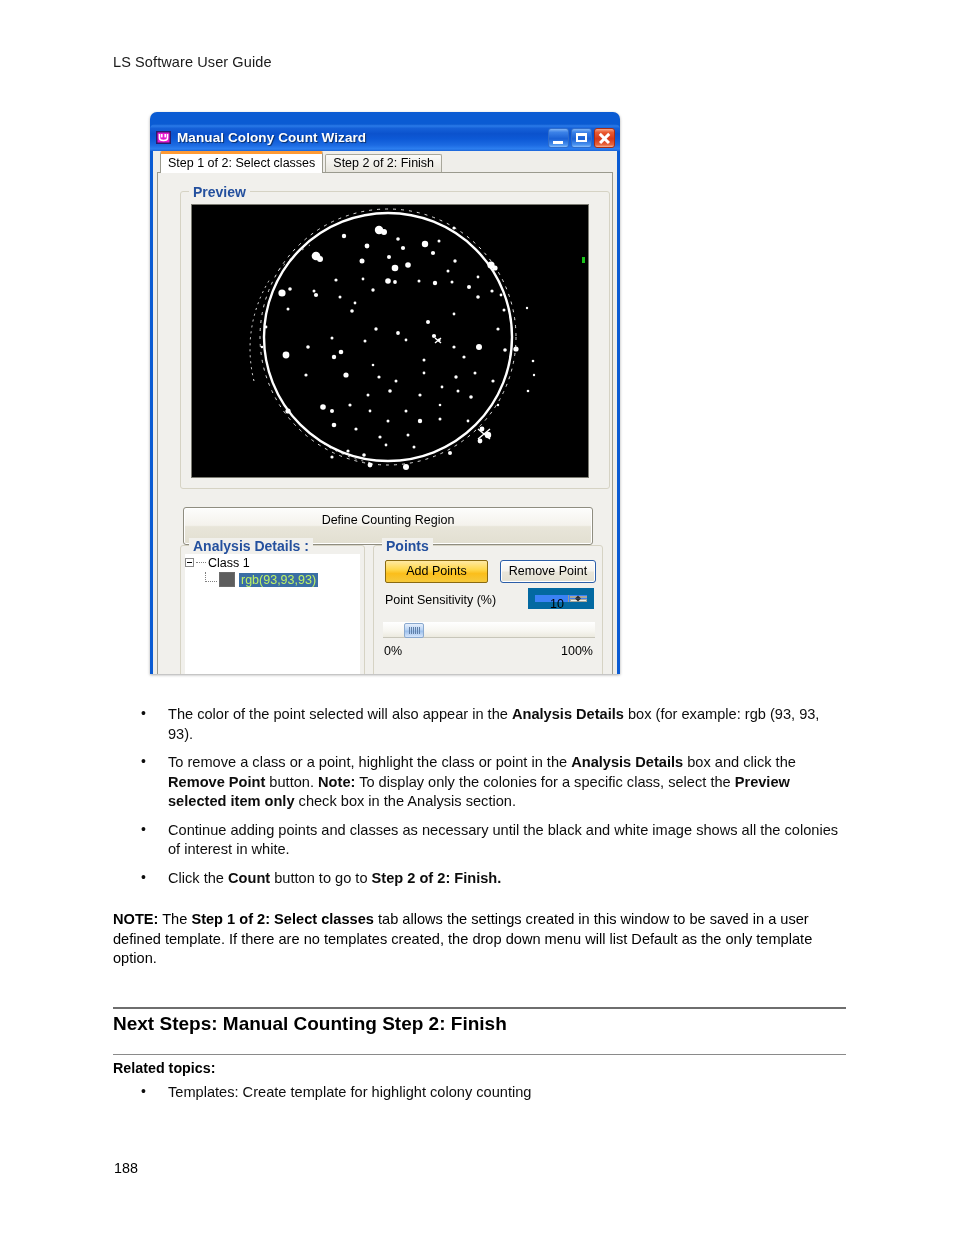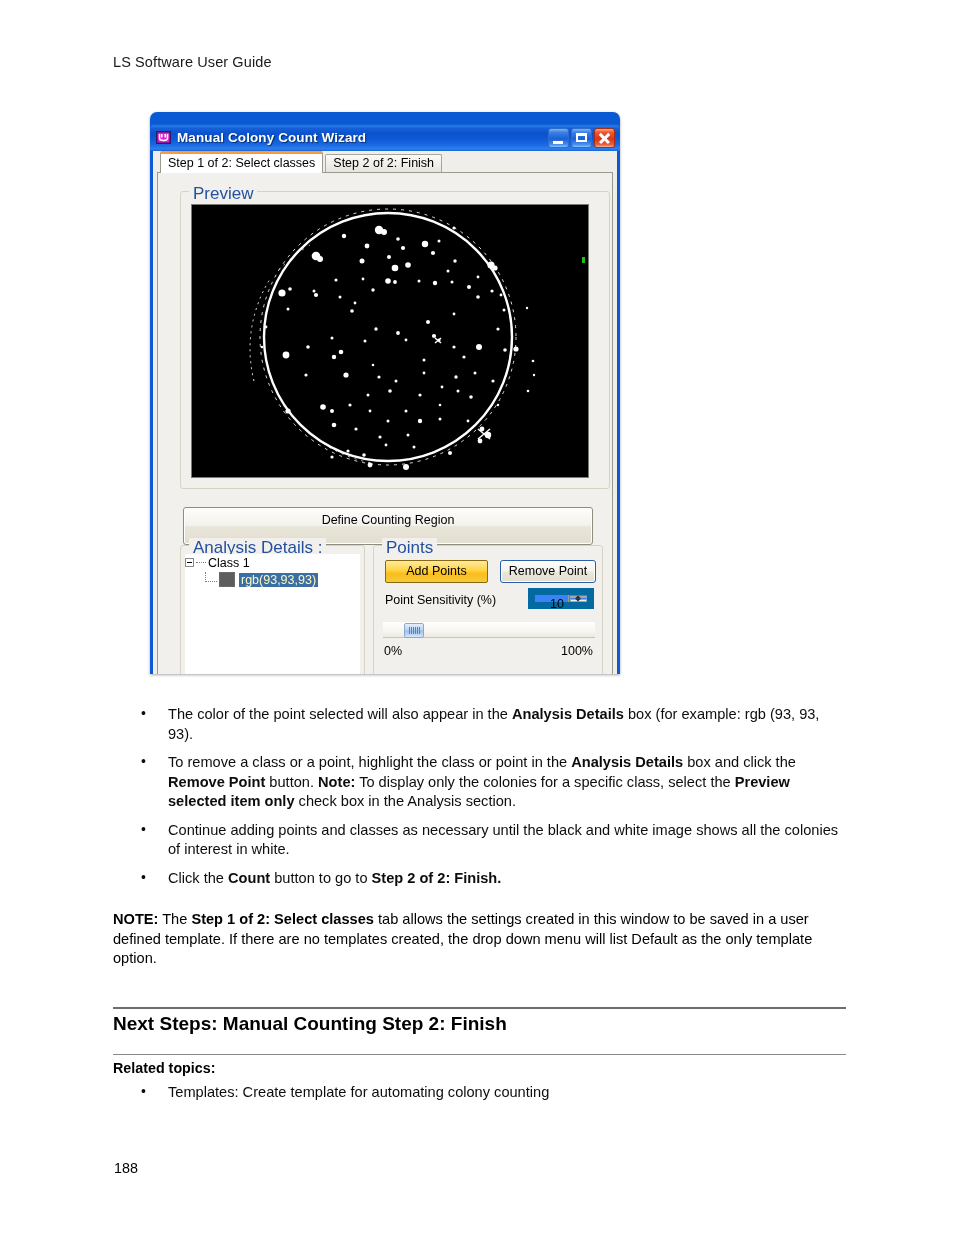--- a/index.html
+++ b/index.html
@@ -169,23 +169,24 @@
     position: absolute;
     border: 1px solid #d6d3c4;
     border-radius: 3px;
     box-sizing: border-box;
   }
   .group > .legend {
     position: absolute;
     top: -8px; left: 8px;
     background: #f1f0ec;
     padding: 0 4px;
-    font-size: 17px;
+    font-size: 14px;
     color: #24509e;
     white-space: nowrap;
+    font-weight: bold;
   }
 
   
   .group-preview {
     left: 22px; top: 18px; width: 430px; height: 298px;
   }
   .preview-img {
     position: absolute;
     left: 10px; top: 12px;
     width: 398px; height: 274px;
@@ -261,21 +262,21 @@
   .swatch {
     width: 16px; height: 15px;
     border: 1px solid #6b6b6b;
     flex: 0 0 auto;
     margin-right: 4px;
     box-sizing: border-box;
   }
   .tree-label { white-space: nowrap; }
   .tree-label.selected {
     background: #3a6ea5;
-    color: #fef9c3;
+    color: #bef264;
     padding: 0 2px;
   }
 
   
   .group-points {
     left: 215px; top: 372px; width: 230px; height: 145px;
   }
   .btn-add {
     position: absolute;
     left: 11px; top: 14px;
@@ -677,19 +678,19 @@
   </div>
 
   <div class="rule-thick"></div>
   <div class="next-steps">Next Steps:  Manual Counting Step 2: Finish</div>
 
   <div class="rule-thin"></div>
   <div class="related-topics">Related topics:</div>
 
   <div class="related-list">
     <ul class="bullets">
-      <li><span>Templates: Create template for automating colony counting</span></li>
+      <li><span>Templates: Create template for highlight colony counting</span></li>
     </ul>
   </div>
 
   <div class="page-num">188</div>
 
 </div>
 
 </body></html>

